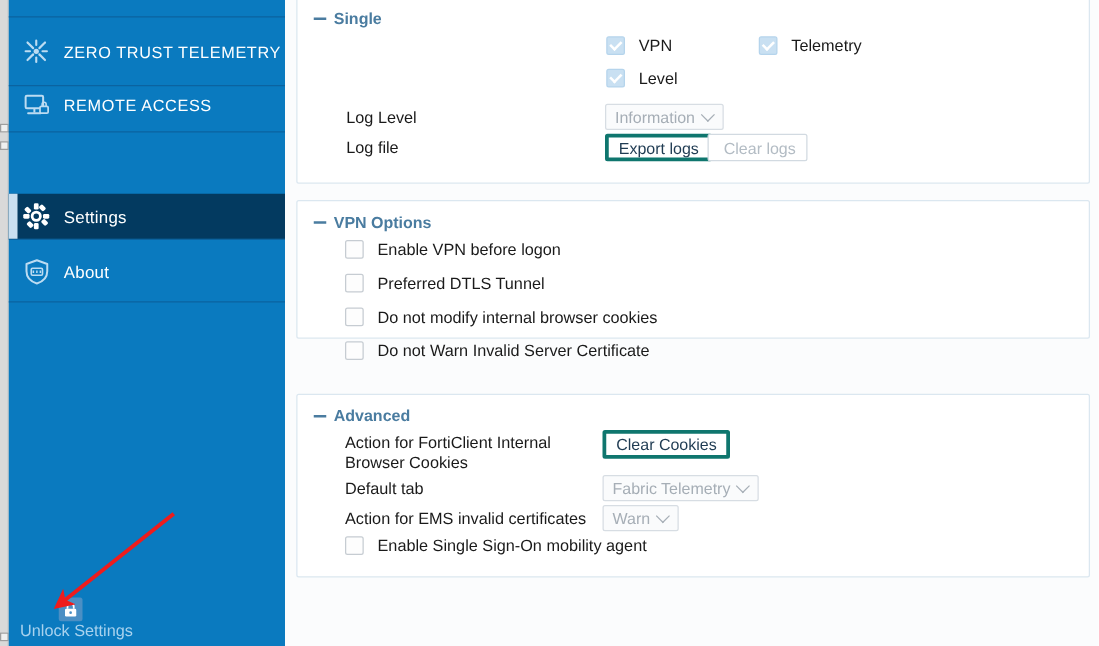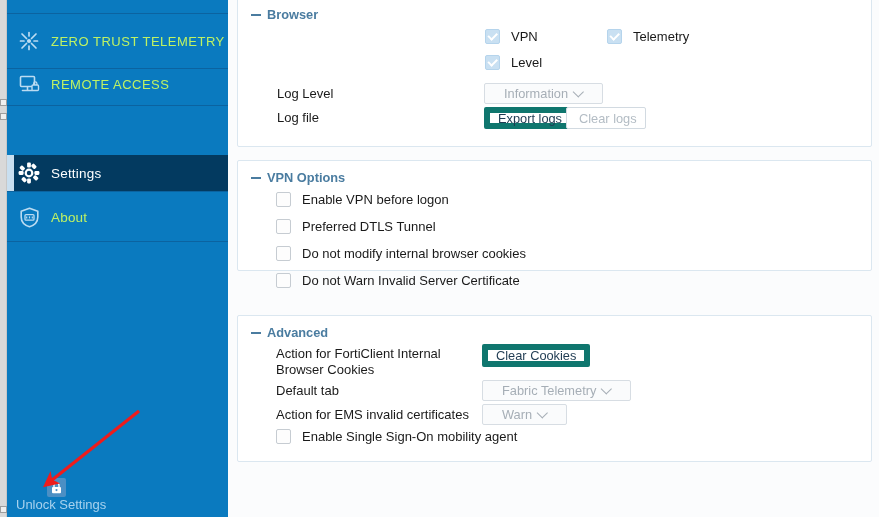--- a/index.html
+++ b/index.html
@@ -44,21 +44,21 @@
     padding-left: 9px;
     cursor: default;
   }
   .nav-item .nav-ico {
     width: 26px; height: 26px;
     display: flex; align-items: center; justify-content: center;
     flex: 0 0 26px;
     margin-right: 9px;
   }
   .nav-item .nav-lbl {
-    color: #bef264;
+    color: #ffffff;
     font-size: 13.5px;
     letter-spacing: .2px;
     white-space: nowrap;
   }
   .nav-item.caps .nav-lbl { font-size: 13px; letter-spacing: .5px; }
   .nav-item.active { background: #033a60; }
   .nav-item.active .nav-lbl { color: #ffffff; }
   .active-strip {
     position: absolute; left: 0; width: 7px; height: 36px;
     background: #c9dff0;
@@ -146,29 +146,29 @@
     position: absolute;
     height: 22px;
     padding: 0 8px;
     display: inline-flex; align-items: center; justify-content: center;
     font-size: 12.8px;
     font-family: "Liberation Sans", sans-serif;
     border-radius: 2px;
     background: #ffffff;
     white-space: nowrap;
   }
-  .btn.enabled { border: 6px solid #0f766e; color: #1f3b52; }
+  .btn.enabled { border: 3px solid #0f766e; color: #1f3b52; }
   .btn.disabled { border: 1px solid #d2dae1; color: #b3bcc4; padding-left: 12px; }
 
   
   .sel {
     position: absolute;
     height: 21px;
     display: inline-flex; align-items: center;
-    padding: 0 19px;
+    padding: 0 7px;
     font-size: 12.8px;
     border: 1px solid #d7dde3;
     background: #fafbfc;
     color: #a6aeb6;
     border-radius: 2px;
     white-space: nowrap;
   }
   .sel .caret {
     margin-left: 7px;
     width: 8px; height: 8px;
@@ -280,21 +280,21 @@
       </marker>
     </defs>
     <line x1="139" y1="411" x2="47" y2="484" stroke="#ee1c1c" stroke-width="3.2" marker-end="url(#ahead)"></line>
   </svg>
 
   <div class="panels">
 
     <div class="panel" style="top:-6px;height:153px">
       <div class="sect-head" style="top:12px">
         <span class="minus"></span>
-        <span>Browser</span>
+        <span>Single</span>
       </div>
 
 
       <div class="cb-row" style="left:247px;top:34px">
         <span class="cb checked"></span>
         <span class="cb-lbl">VPN</span>
       </div>
 
       <div class="cb-row" style="left:369px;top:34px">
         <span class="cb checked"></span>

